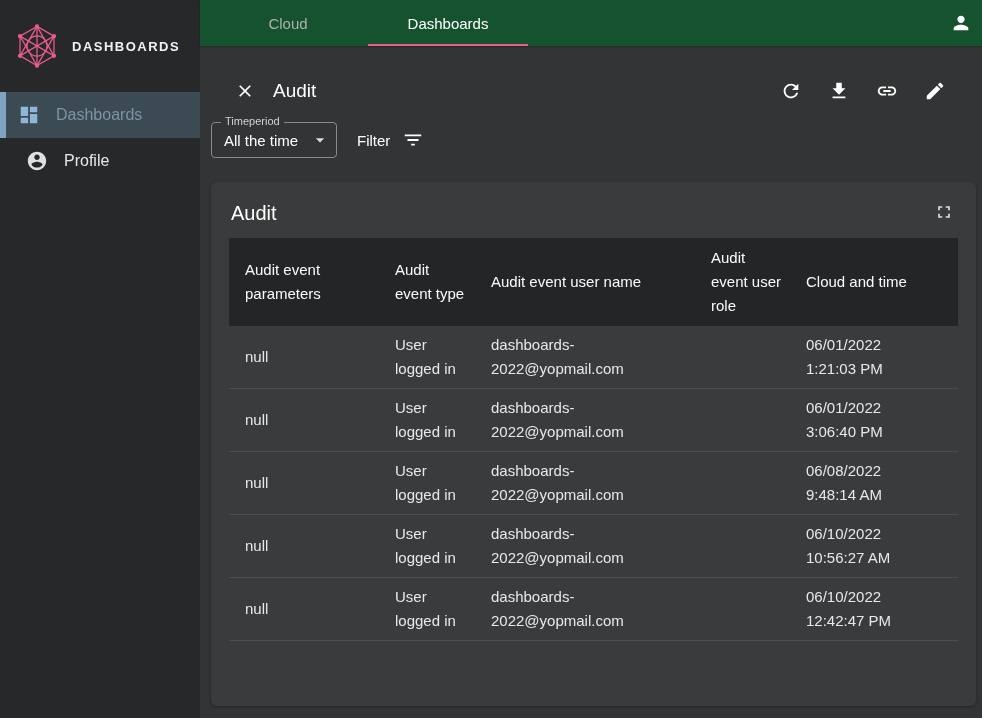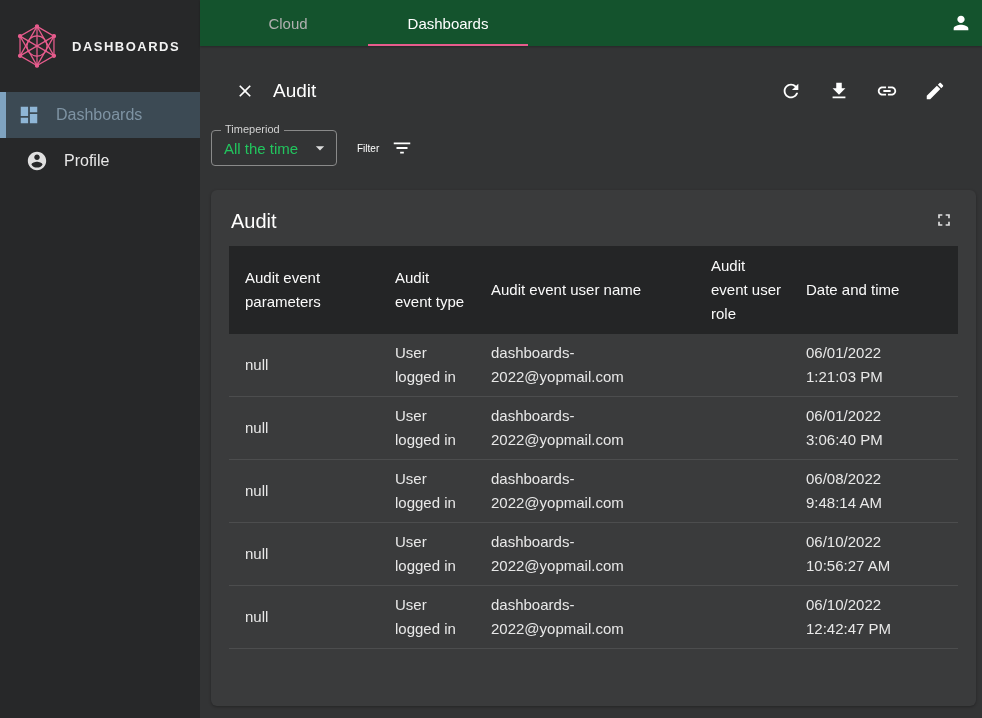--- a/index.html
+++ b/index.html
@@ -68,34 +68,34 @@
     flex: 1; display: flex; flex-direction: column;
     padding: 26px 6px 0 11px; overflow: hidden;
   }
 
   .view-header { display: flex; align-items: center; height: 38px; }
   .close-btn { margin-left: 24px; width: 20px; height: 20px; color: #ffffff; cursor: pointer; }
   .view-title { margin-left: 18px; font-size: 19px; font-weight: 500; color: #ffffff; }
   .header-actions { margin-left: auto; margin-right: 30px; display: flex; align-items: center; gap: 26px; }
   .action-icon { width: 22px; height: 22px; color: #ffffff; cursor: pointer; }
 
-  .filter-row { margin-top: 20px; display: flex; align-items: center; }
+  .filter-row { margin-top: 12px; display: flex; align-items: center; }
   .select-box {
     position: relative; width: 126px; height: 36px;
     border: 1px solid #8a8a8a; border-radius: 4px;
     display: flex; align-items: center; padding: 0 6px 0 12px;
     cursor: pointer; background: transparent;
   }
   .select-label {
     position: absolute; top: -8px; left: 9px;
     font-size: 11px; color: #d2d2d2; background: #333435; padding: 0 4px;
   }
-  .select-value { font-size: 15px; color: #22c55e; }
+  .select-value { font-size: 15px; color: #ffffff; }
   .select-caret { margin-left: auto; width: 20px; height: 20px; color: #dddddd; }
-  .filter-label { margin-left: 20px; font-size: 10px; color: #ffffff; cursor: pointer; }
+  .filter-label { margin-left: 20px; font-size: 15px; color: #ffffff; cursor: pointer; }
   .filter-icon { margin-left: 12px; width: 22px; height: 22px; color: #ffffff; cursor: pointer; }
 
   
   .card {
     margin-top: 24px; margin-bottom: 12px; flex: 1;
     background: #3a3b3c; border-radius: 6px;
     box-shadow: 0 1px 3px rgba(0,0,0,.3);
     padding: 20px 18px 18px 18px; overflow: hidden;
   }
   .card-header { display: flex; align-items: flex-start; }
@@ -247,21 +247,21 @@
             <col class="col-user">
             <col class="col-role">
             <col>
         </colgroup>
         <thead>
           <tr>
             <th>Audit event parameters</th>
             <th>Audit event type</th>
             <th>Audit event user name</th>
             <th>Audit event user role</th>
-            <th>Date and time</th>
+            <th>Cloud and time</th>
           </tr>
         </thead>
         <tbody>
           <tr>
             <td>null</td>
             <td>User logged in</td>
             <td>dashboards-2022@yopmail.com</td>
             <td></td>
             <td>
               <div>06/01/2022</div>

